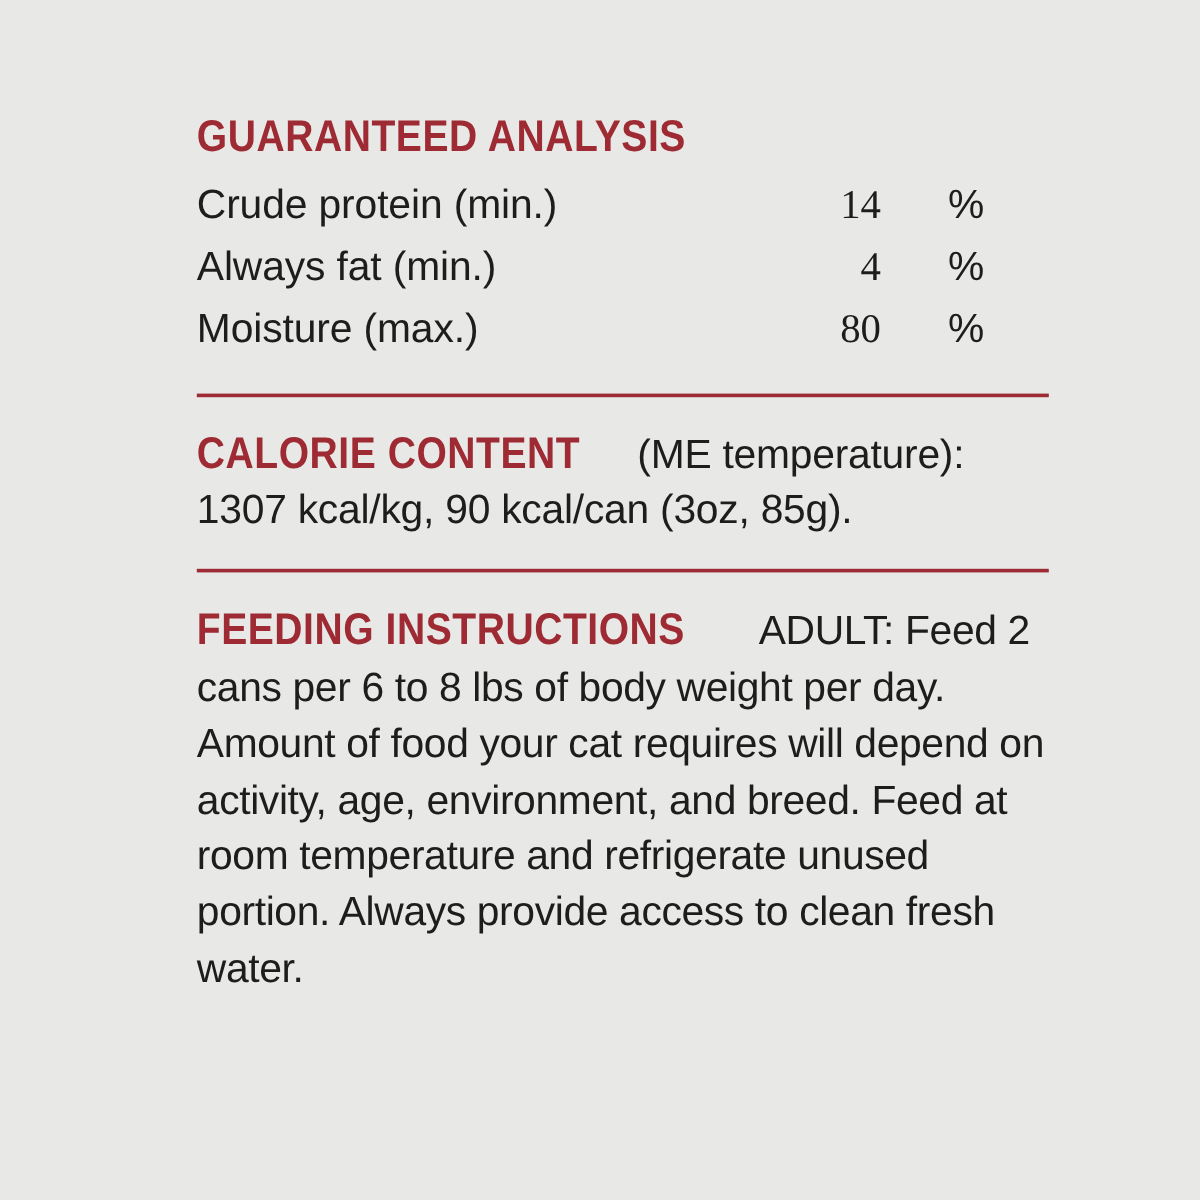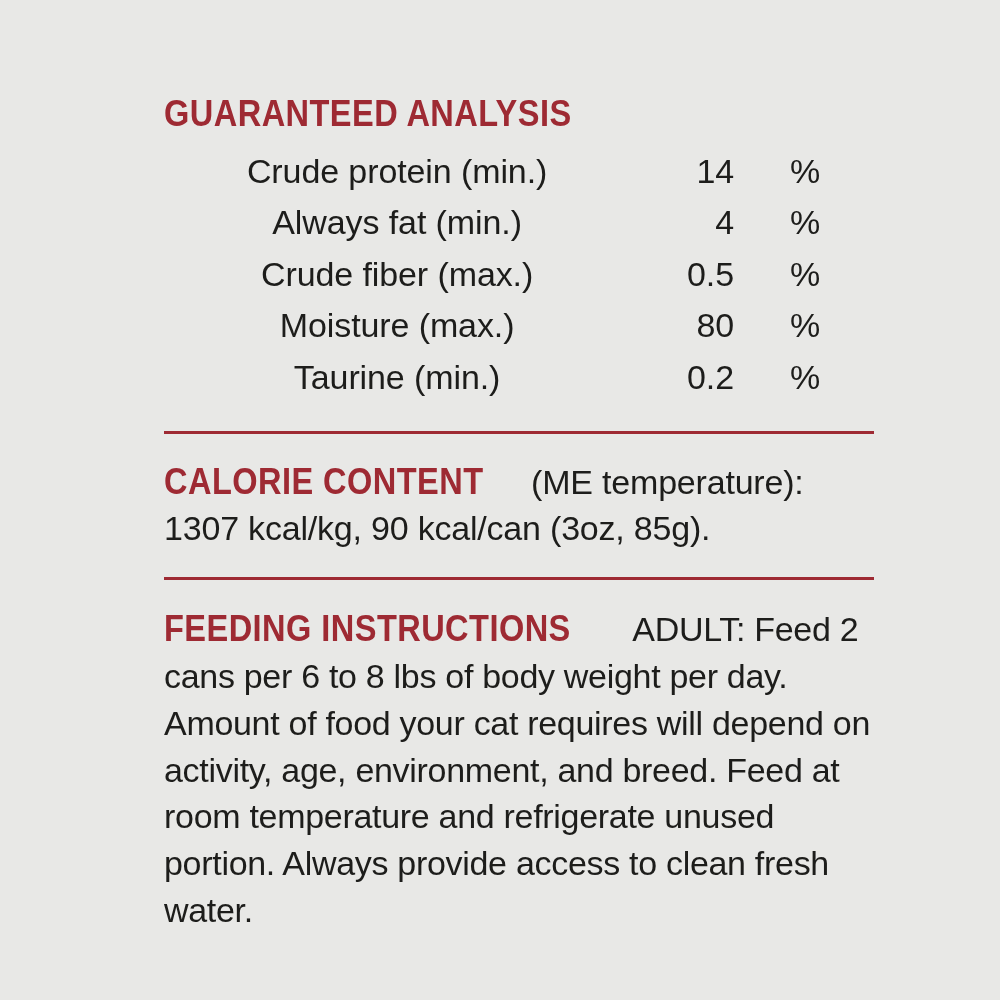--- a/index.html
+++ b/index.html
@@ -43,27 +43,28 @@
     border-collapse: collapse;
   }
   .ga-table td {
     font-size: 34px;
     color: #1d1d1b;
     padding: 2px 0 6px 0;
     line-height: 1.28;
     letter-spacing: -0.1px;
   }
   .ga-nutrient {
-    text-align: center;
+    text-align: left;
     transform-origin: left center;
   }
   .ga-value {
     text-align: right;
     white-space: nowrap;
     padding-right: 56px !important;
+    font-family: Liberation Serif, serif;
   }
   .ga-unit {
     text-align: left;
     width: 34px;
   }
 
   
   .divider {
     width: 710px;
     height: 3px;
@@ -112,32 +113,22 @@
           <td class="ga-nutrient">Crude protein (min.)</td>
           <td class="ga-value">14</td>
           <td class="ga-unit">%</td>
         </tr>
         <tr>
           <td class="ga-nutrient">Always fat (min.)</td>
           <td class="ga-value">4</td>
           <td class="ga-unit">%</td>
         </tr>
         <tr>
-          <td class="ga-nutrient">Crude fiber (max.)</td>
-          <td class="ga-value">0.5</td>
-          <td class="ga-unit">%</td>
-        </tr>
-        <tr>
           <td class="ga-nutrient">Moisture (max.)</td>
           <td class="ga-value">80</td>
-          <td class="ga-unit">%</td>
-        </tr>
-        <tr>
-          <td class="ga-nutrient">Taurine (min.)</td>
-          <td class="ga-value">0.2</td>
           <td class="ga-unit">%</td>
         </tr>
       </tbody>
     </table>
   </section>
 
   <div class="divider"></div>
 
   <section id="calorie-block">
     <div class="inline-row">

